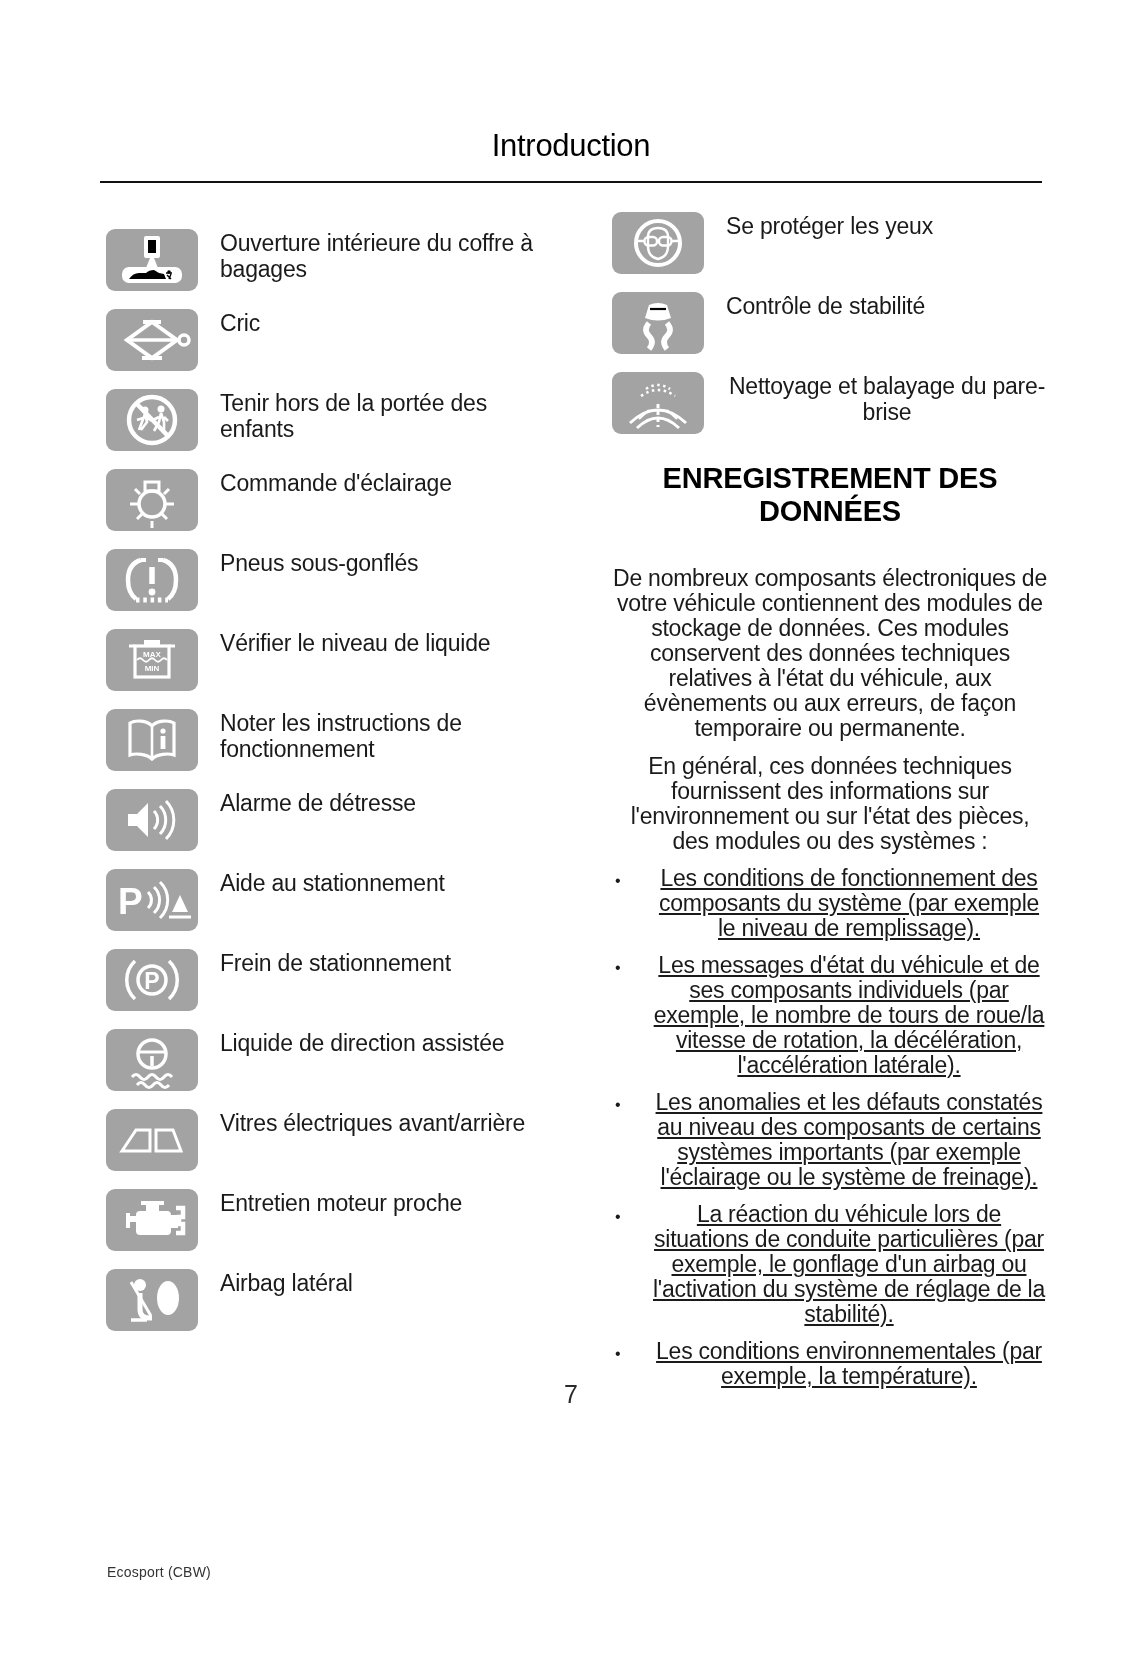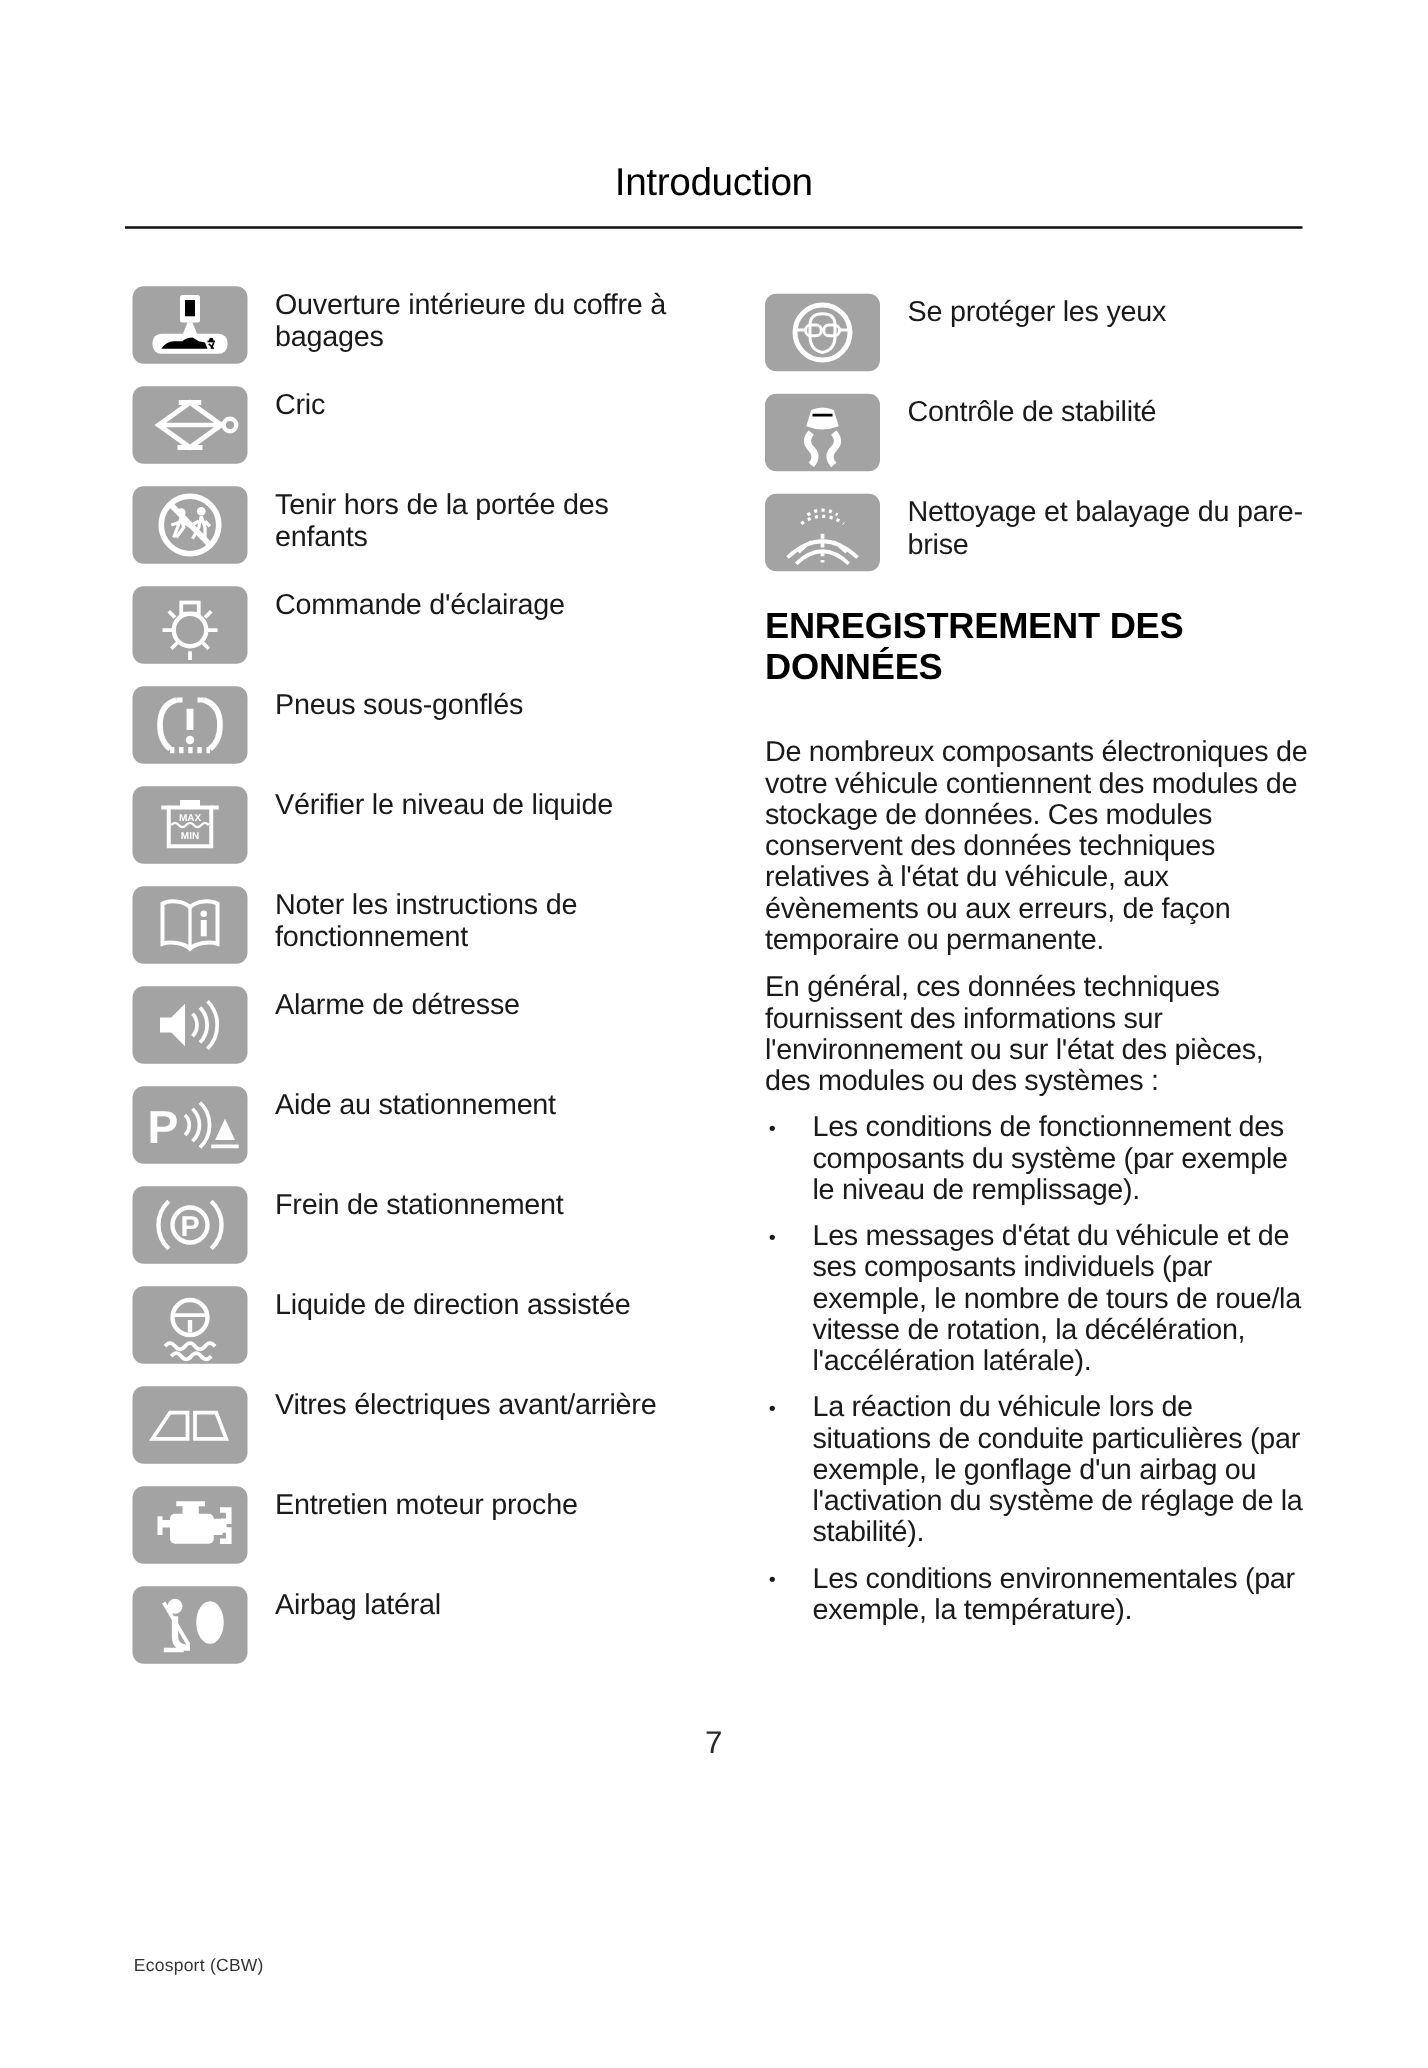--- a/index.html
+++ b/index.html
@@ -13,42 +13,42 @@
   }
   .page-title{
     position:absolute;top:128px;left:0;width:100%;
     text-align:center;
     font-size:31px;font-weight:normal;letter-spacing:-0.3px;color:#000;
   }
   .title-rule{
     position:absolute;top:181px;left:100px;width:942px;height:2px;background:#111;
   }
   .col-left{position:absolute;left:106px;top:229px;width:448px;}
-  .col-right{position:absolute;left:612px;top:235px;width:436px;}
+  .col-right{position:absolute;left:612px;top:212px;width:436px;text-align:center;}
   .sym-row{display:flex;align-items:flex-start;margin-bottom:18px;}
   .sym-icon{
     flex:0 0 92px;width:92px;height:62px;background:#a3a3a3;border-radius:9px;
     display:block;
   }
   .sym-icon svg{display:block;width:92px;height:62px;}
   .sym-label{
     margin-left:22px;padding-top:1px;
     font-size:23px;line-height:26px;letter-spacing:-0.2px;color:#1a1a1a;
     max-width:334px;
   }
   .section-heading{
     margin-top:28px;
     font-size:29px;line-height:33px;font-weight:bold;letter-spacing:-0.2px;color:#000;
   }
   .body-par{
     margin:0;margin-top:13px;
     font-size:23px;line-height:25px;letter-spacing:-0.25px;color:#1a1a1a;
   }
   .body-par.first{margin-top:38px;}
-  .bullet-list{margin:2px 0 0 0;padding:0;list-style:none;}
+  .bullet-list{margin:2px 0 0 0;padding:0;list-style:none;text-decoration:underline;}
   .bullet-list li{
     position:relative;margin-top:12px;padding-left:38px;
     font-size:23px;line-height:25px;letter-spacing:-0.25px;color:#1a1a1a;
   }
   .bullet-list li::before{
     content:"\2022";
     position:absolute;left:3px;top:2px;font-size:16px;color:#1a1a1a;
   }
   .page-number{
     position:absolute;top:1380px;left:0;width:1142px;text-align:center;
@@ -290,20 +290,21 @@
     </div>
 
     <h2 class="section-heading">ENREGISTREMENT DES DONNÉES</h2>
 
     <p class="body-par first">De nombreux composants électroniques de votre véhicule contiennent des modules de stockage de données. Ces modules conservent des données techniques relatives à l'état du véhicule, aux évènements ou aux erreurs, de façon temporaire ou permanente.</p>
     <p class="body-par">En général, ces données techniques fournissent des informations sur l'environnement ou sur l'état des pièces, des modules ou des systèmes :</p>
 
     <ul class="bullet-list">
       <li>Les conditions de fonctionnement des composants du système (par exemple le niveau de remplissage).</li>
       <li>Les messages d'état du véhicule et de ses composants individuels (par exemple, le nombre de tours de roue/la vitesse de rotation, la décélération, l'accélération latérale).</li>
+      <li>Les anomalies et les défauts constatés au niveau des composants de certains systèmes importants (par exemple l'éclairage ou le système de freinage).</li>
       <li>La réaction du véhicule lors de situations de conduite particulières (par exemple, le gonflage d'un airbag ou l'activation du système de réglage de la stabilité).</li>
       <li>Les conditions environnementales (par exemple, la température).</li>
     </ul>
 
   </div>
 
   <div class="page-number">7</div>
   <div class="footer-note">Ecosport (CBW)</div>
 
 </div>

